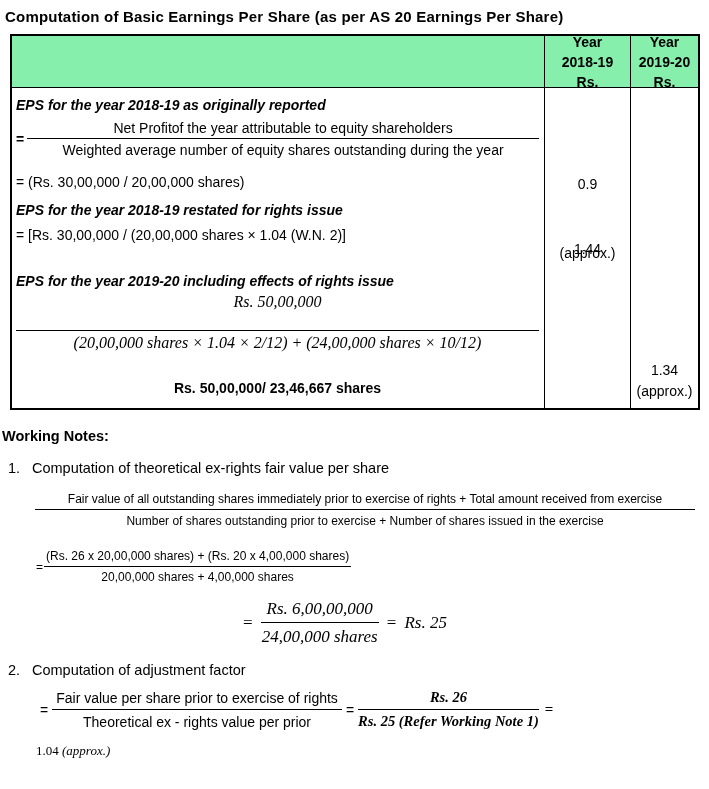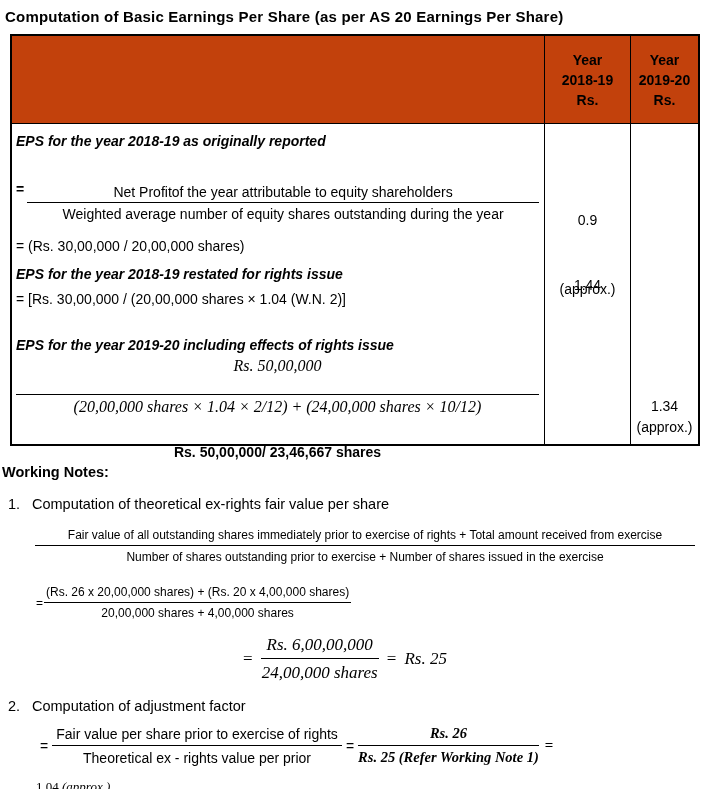--- a/index.html
+++ b/index.html
@@ -21,23 +21,23 @@
   .eps-table {
     margin: 9px 0 0 10px;
     width: 690px;
     border: 2px solid #000;
   }
   .trow { display: flex; }
   .c1 { width: 532px; }
   .c2 { width: 86px; border-left: 1.5px solid #000; }
   .c3 { flex: 1; border-left: 1.5px solid #000; }
   .thead {
-    background: #c2410c;
+    background: #86efac;
     border-bottom: 1.5px solid #000;
-    height: 88px;
+    height: 52px;
   }
   .thead .hcell {
     display: flex; flex-direction: column;
     justify-content: center; align-items: center;
     font-weight: bold; font-size: 14px; line-height: 20px;
   }
   .tbody { height: 320px; }
   .tbody .c2, .tbody .c3 { position: relative; }
   .val {
     position: absolute; left: 0; right: 0;
@@ -46,21 +46,21 @@
 
   .c1-content { padding: 0 5px 0 4px; font-size: 14px; }
   .row-heading {
     font-weight: bold; font-style: italic;
     font-size: 14px; line-height: 18px; margin-top: 8px;
   }
   .calc-line { font-size: 14px; line-height: 18px; }
 
   .frac-flex { display: flex; align-items: center; margin-top: 5px; }
   .frac-flex .eq { font-weight: bold; margin-right: 3px; }
-  .frac-stack { flex: 1; text-align: center; margin-top: 28px; }
+  .frac-stack { flex: 1; text-align: center; }
   .frac-stack .num { line-height: 18px; padding-bottom: 1px; border-bottom: 1.5px solid #000; }
   .frac-stack .den { line-height: 18px; padding-top: 2px; }
 
   .mt14 { margin-top: 14px; }
   .mt10 { margin-top: 10px; }
   .mt7  { margin-top: 7px; }
   .mt28 { margin-top: 28px; }
 
   .serif-math { font-family: "Liberation Serif", serif; font-style: italic; }
   .big-frac { margin-top: 2px; text-align: center; font-size: 16px; }

